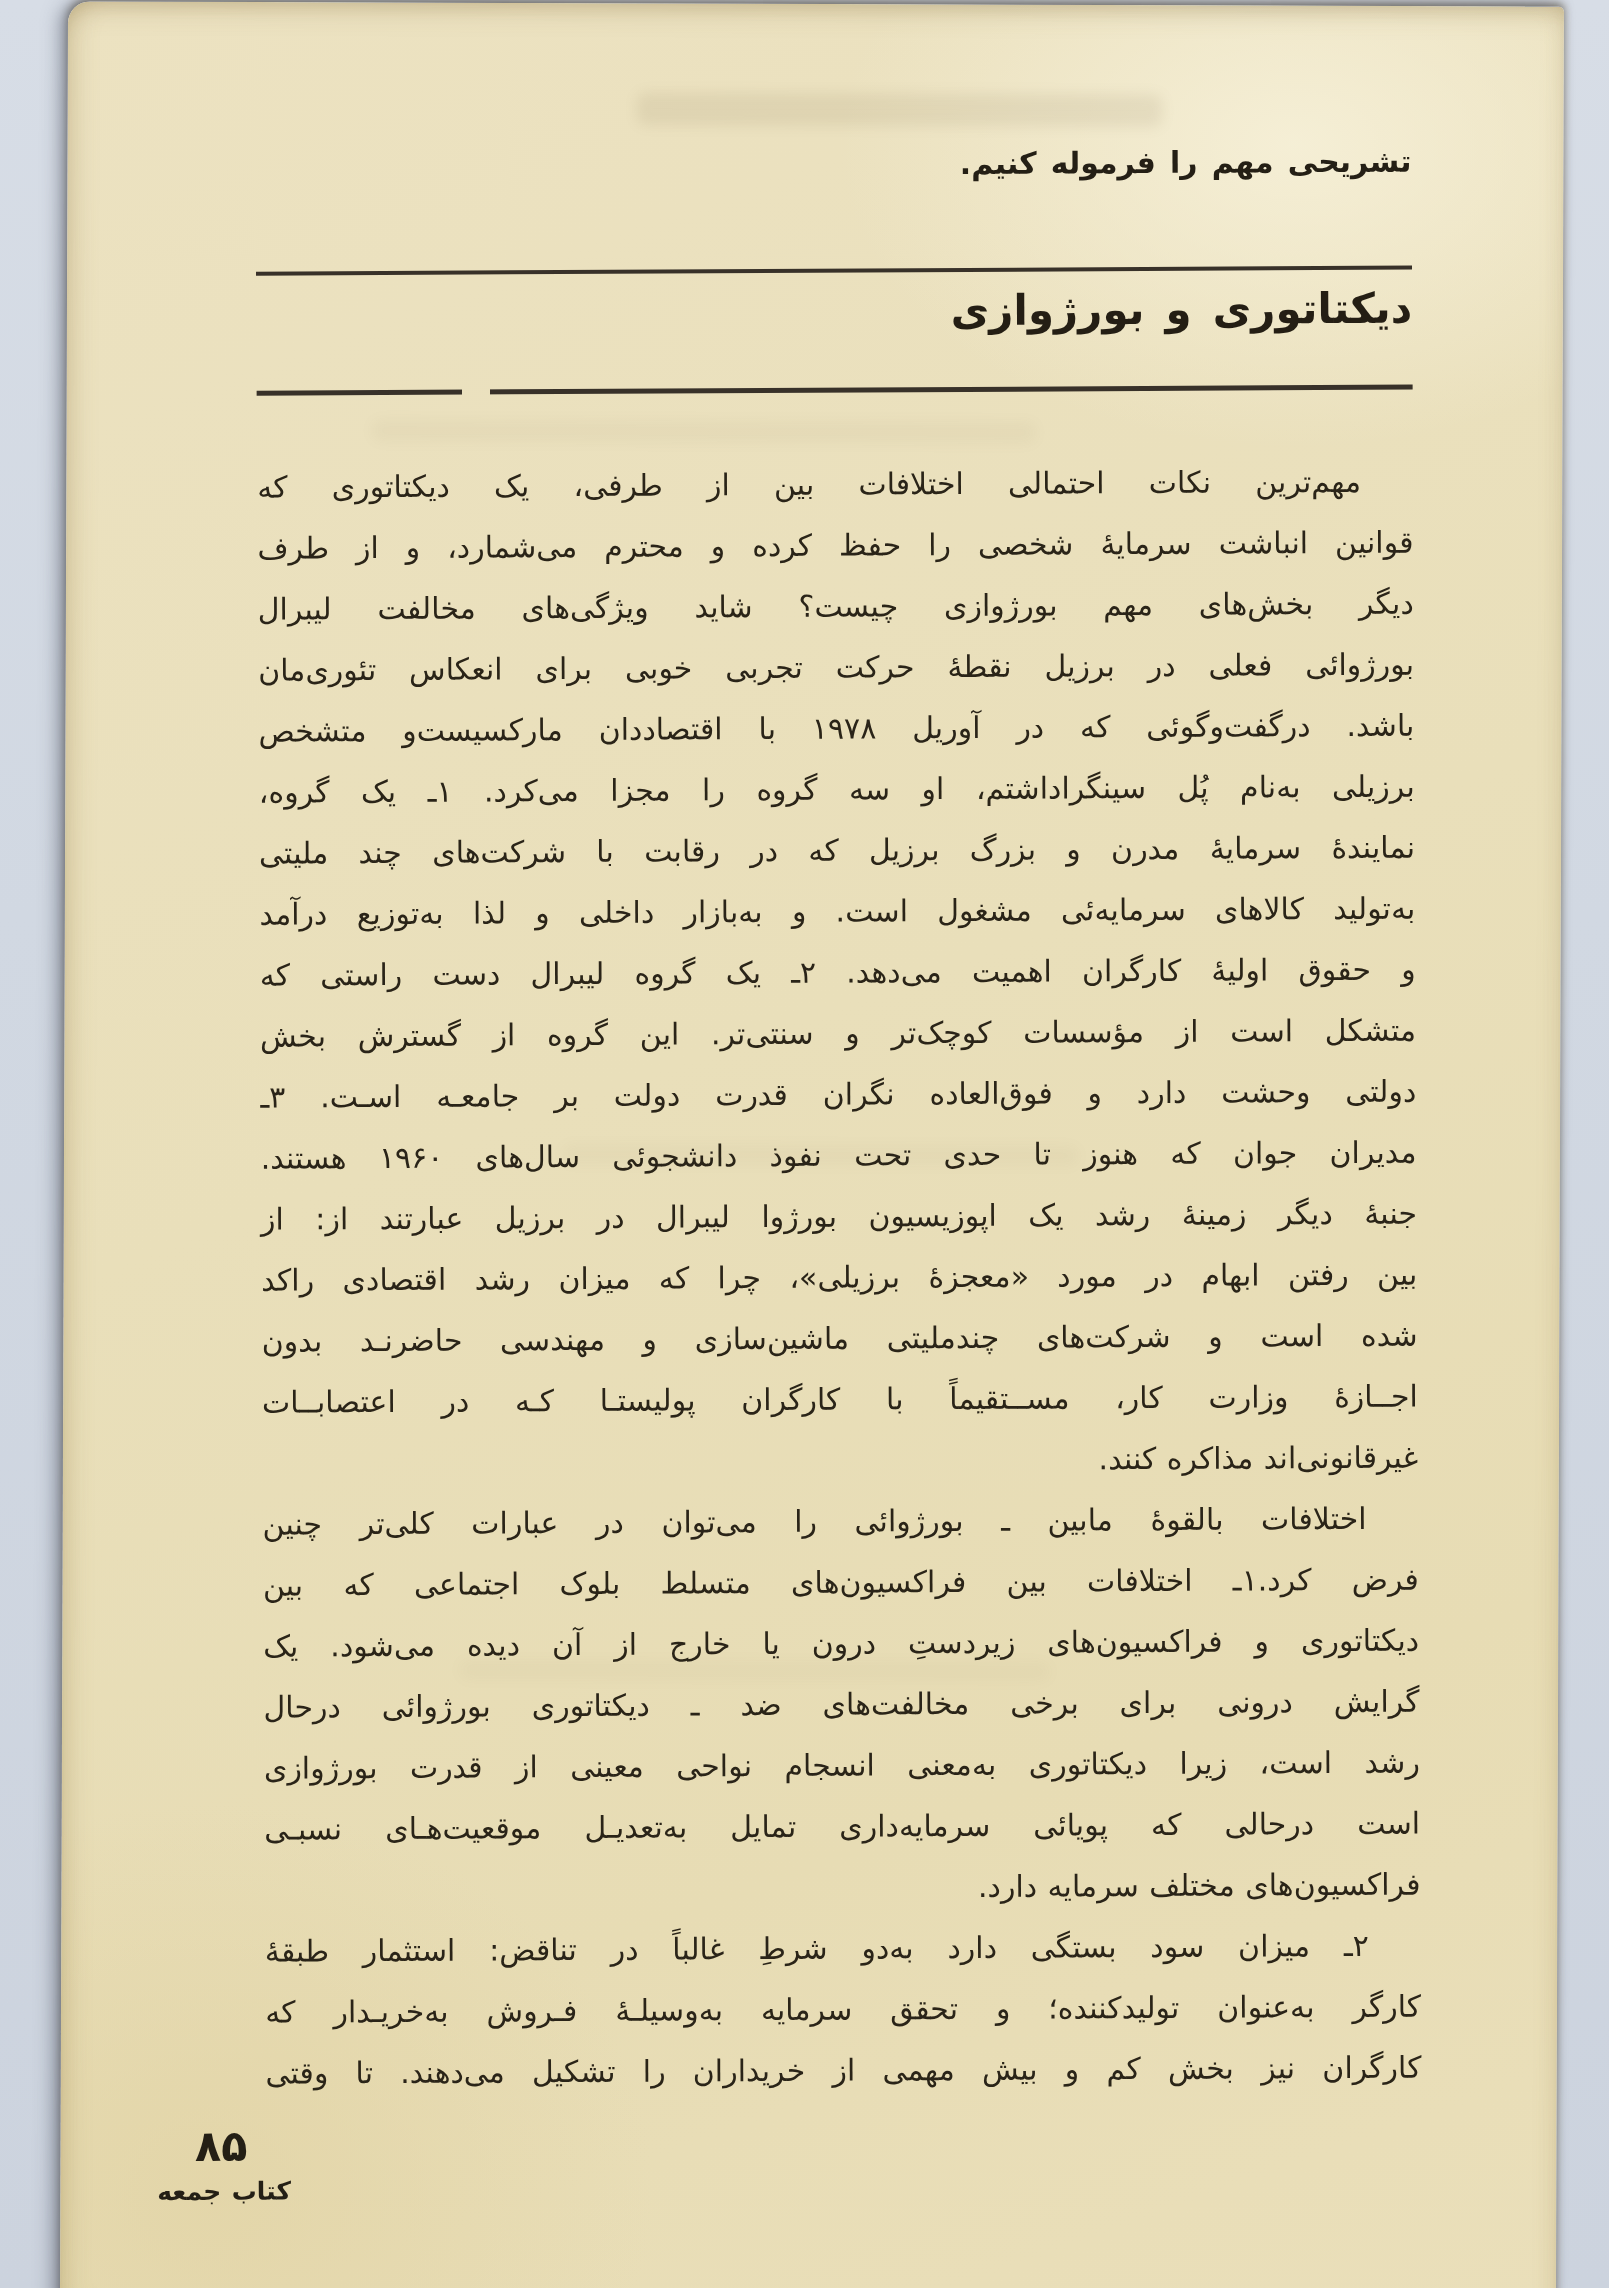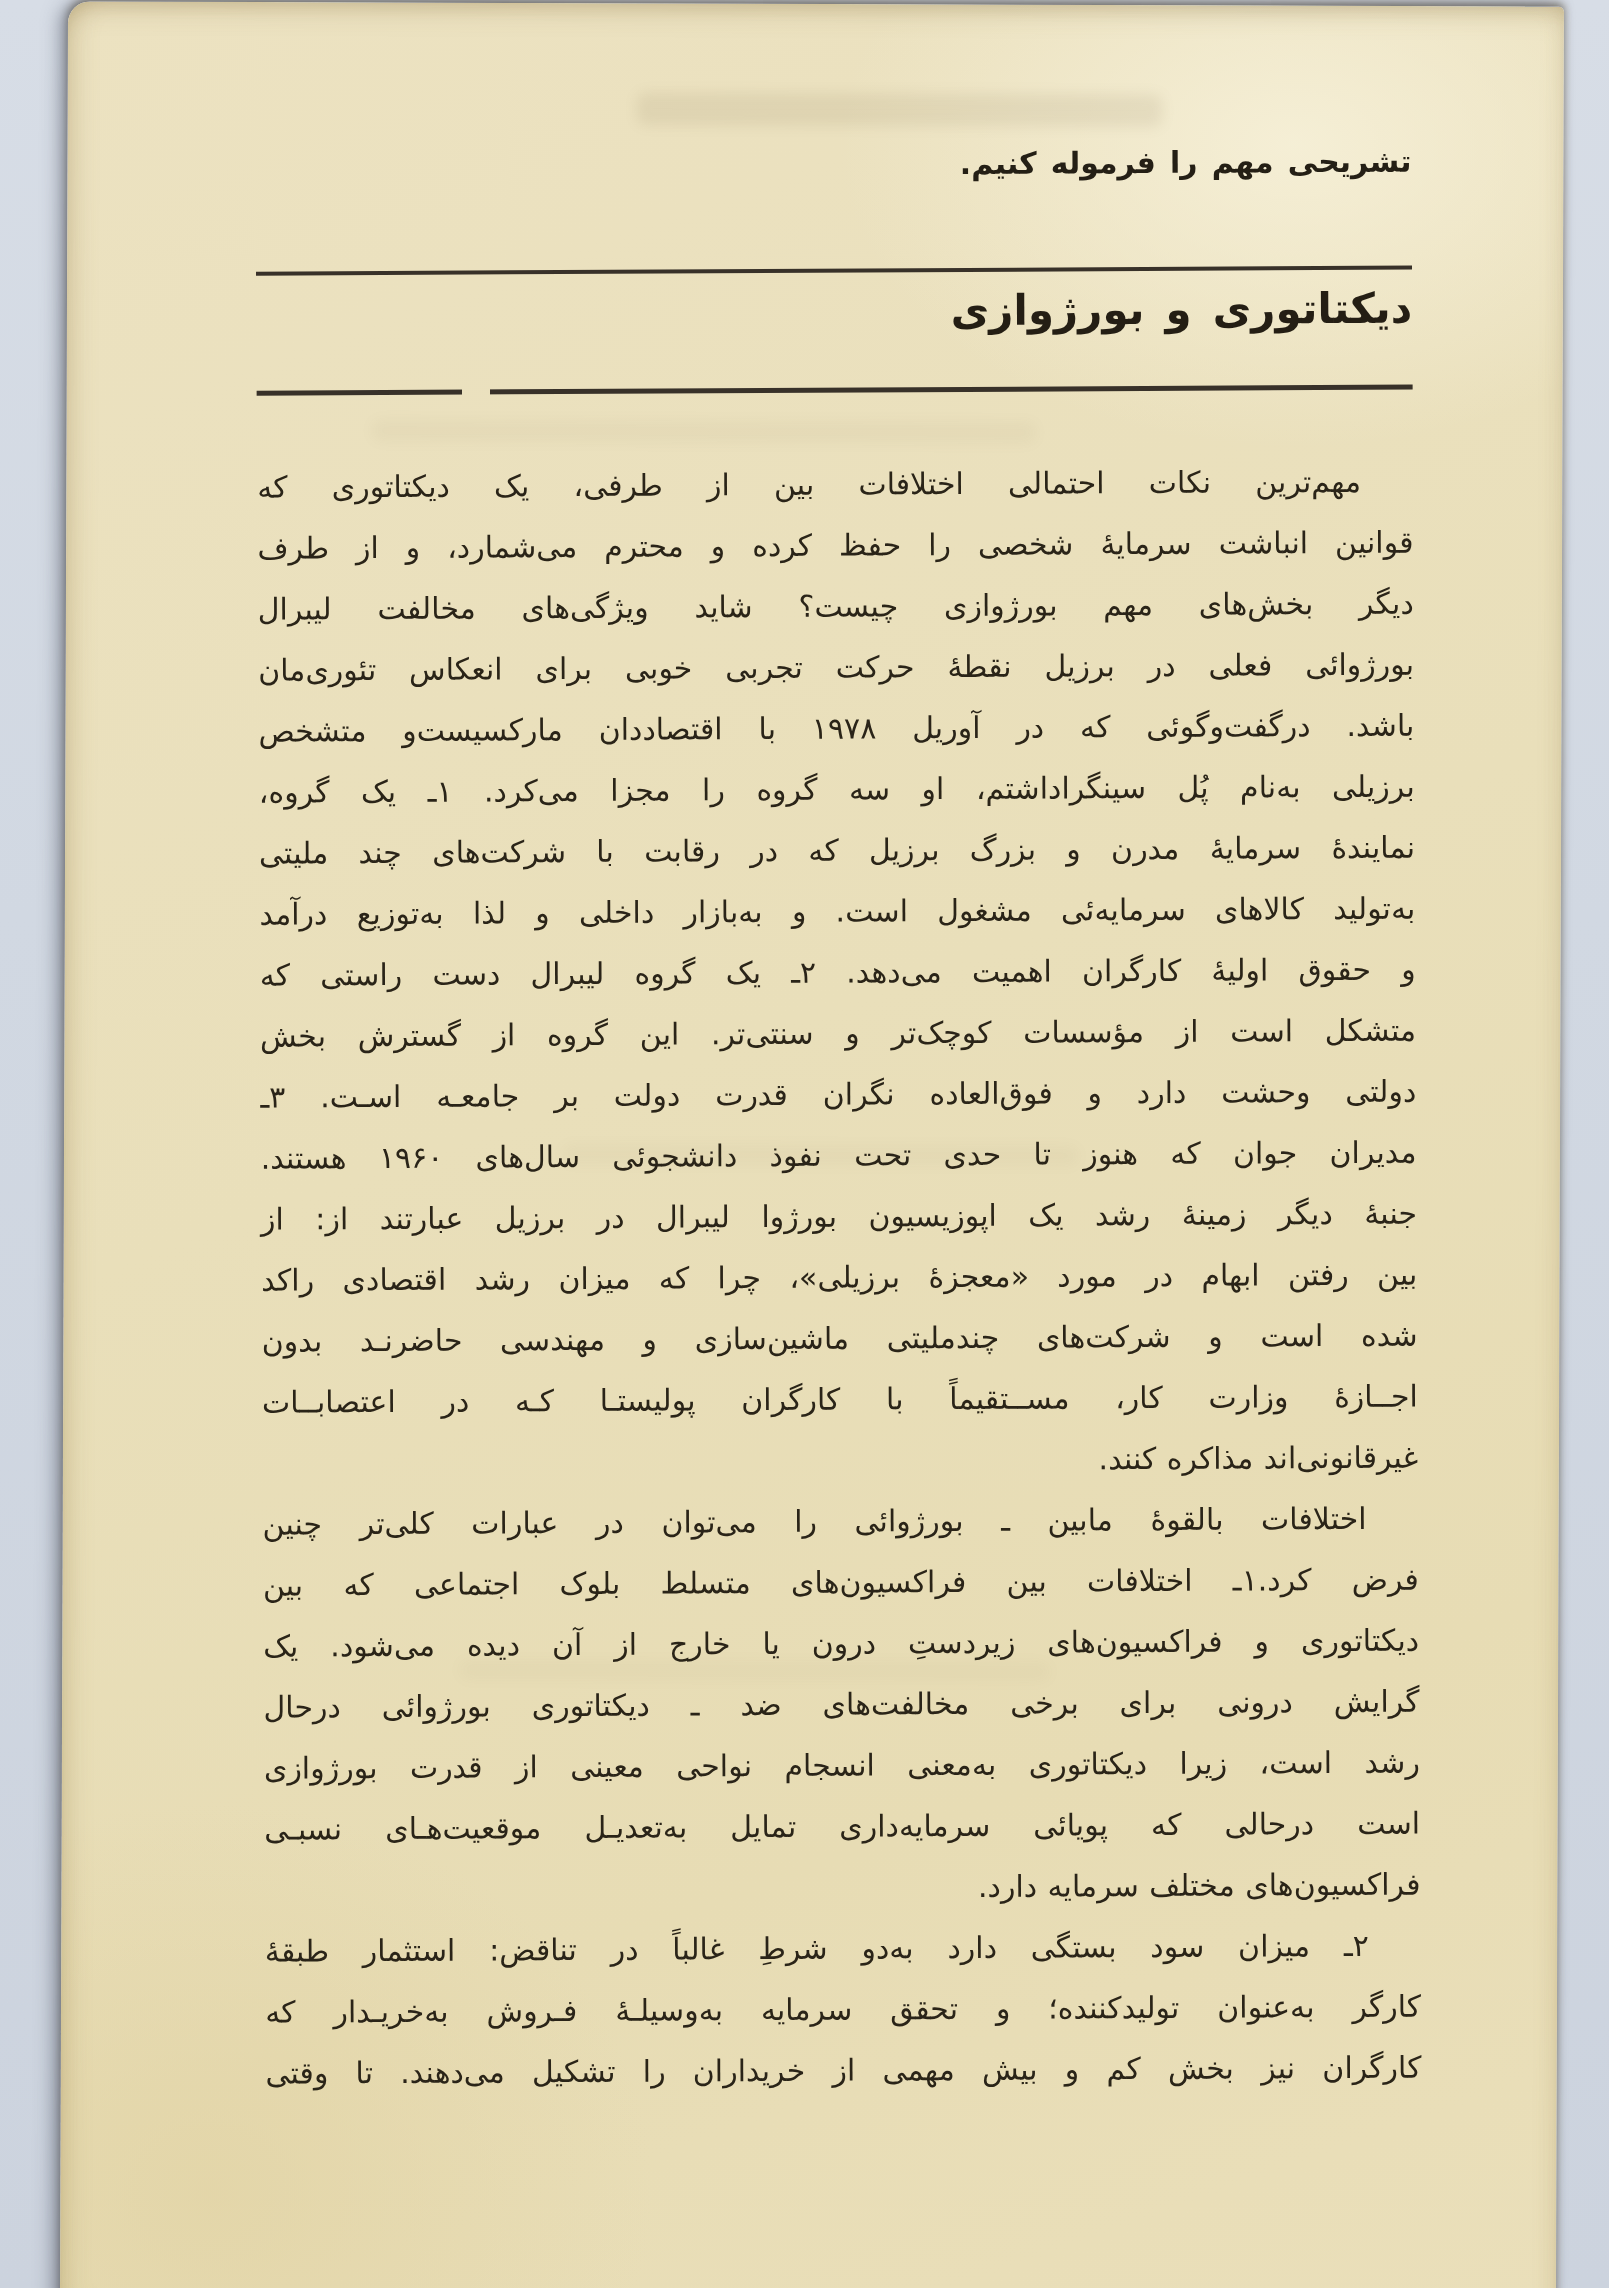--- a/index.html
+++ b/index.html
@@ -139,17 +139,21 @@
           <div class="line">دیکتاتوری و فراکسیون‌های زیردستِ درون یا خارج از آن دیده می‌شود. یک</div>
           <div class="line">گرایش درونی برای برخی مخالفت‌های ضد ـ دیکتاتوری بورژوائی درحال</div>
           <div class="line">رشد است، زیرا دیکتاتوری به‌معنی انسجام نواحی معینی از قدرت بورژوازی</div>
           <div class="line">است درحالی که پویائی سرمایه‌داری تمایل به‌تعدیـل موقعیت‌هـای نسبـی</div>
           <div class="line short">فراکسیون‌های مختلف سرمایه دارد.</div>
           <div class="line indent">۲ـ میزان سود بستگی دارد به‌دو شرطِ غالباً در تناقض: استثمار طبقهٔ</div>
           <div class="line">کارگر به‌عنوان تولیدکننده؛ و تحقق سرمایه به‌وسیلـهٔ فـروش به‌خریـدار که</div>
           <div class="line">کارگران نیز بخش کم و بیش مهمی از خریداران را تشکیل می‌دهند. تا وقتی</div>
         </div>
 
+      <div class="footer">
+        <div class="page-num">۸۵</div>
+        <div class="imprint">کتاب جمعه</div>
+      </div>
 
     </div>
   </div>
 </div>
 
 
 </body></html>

